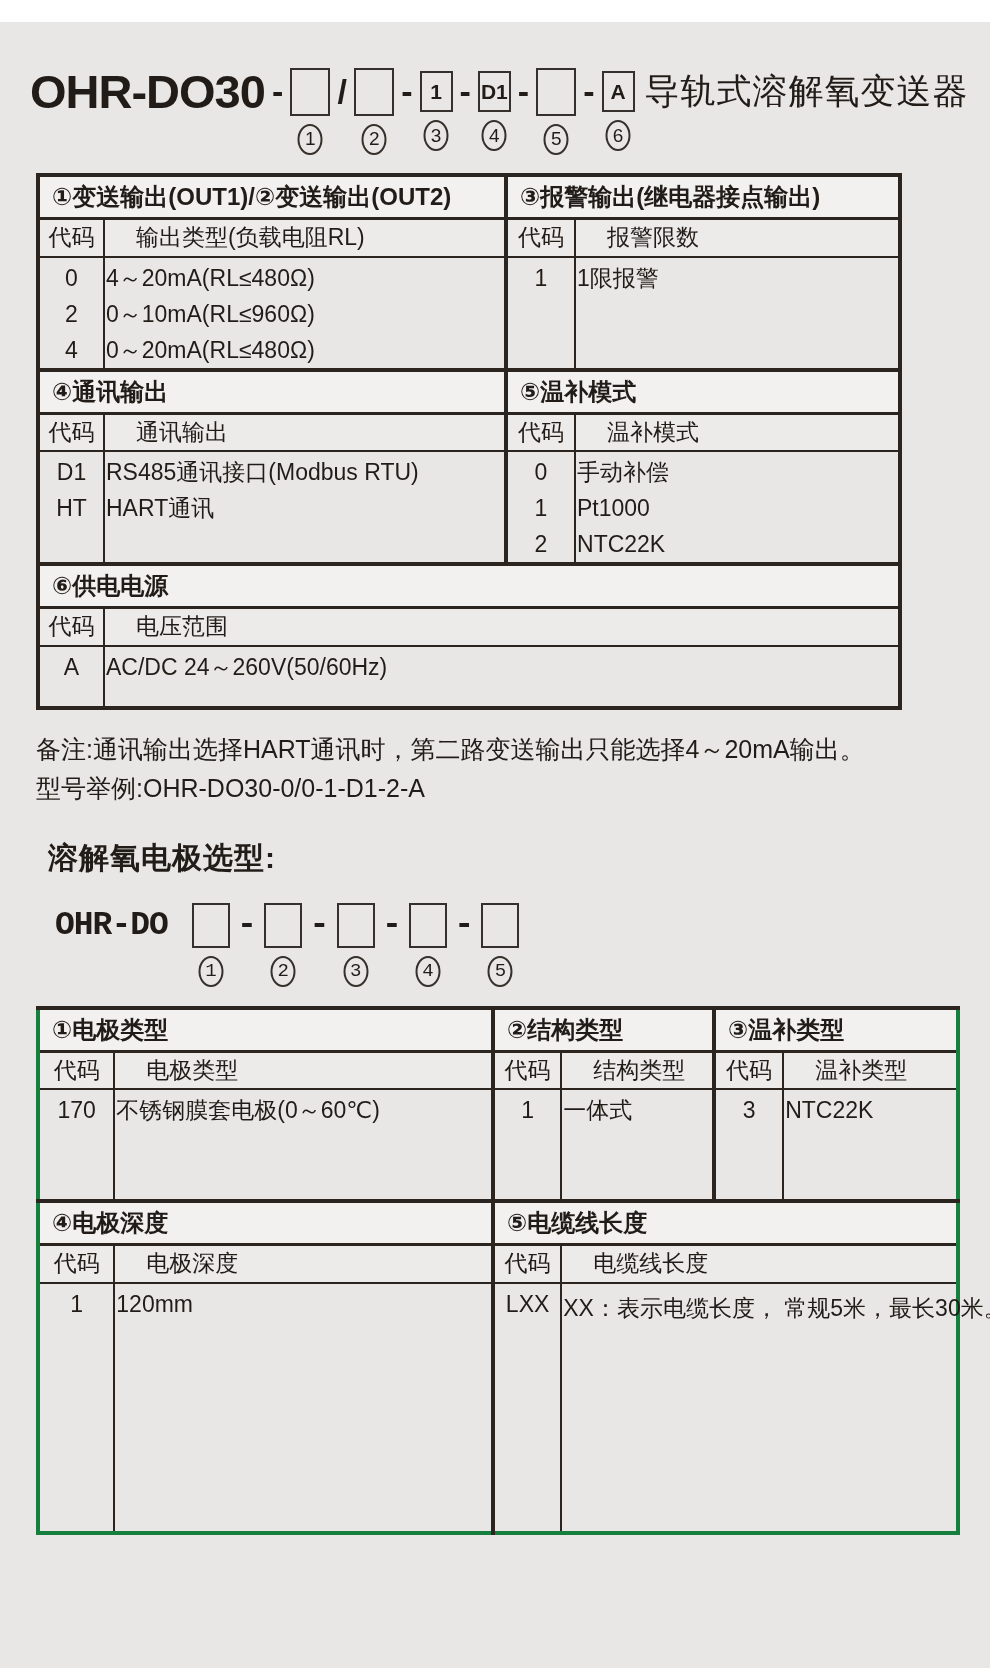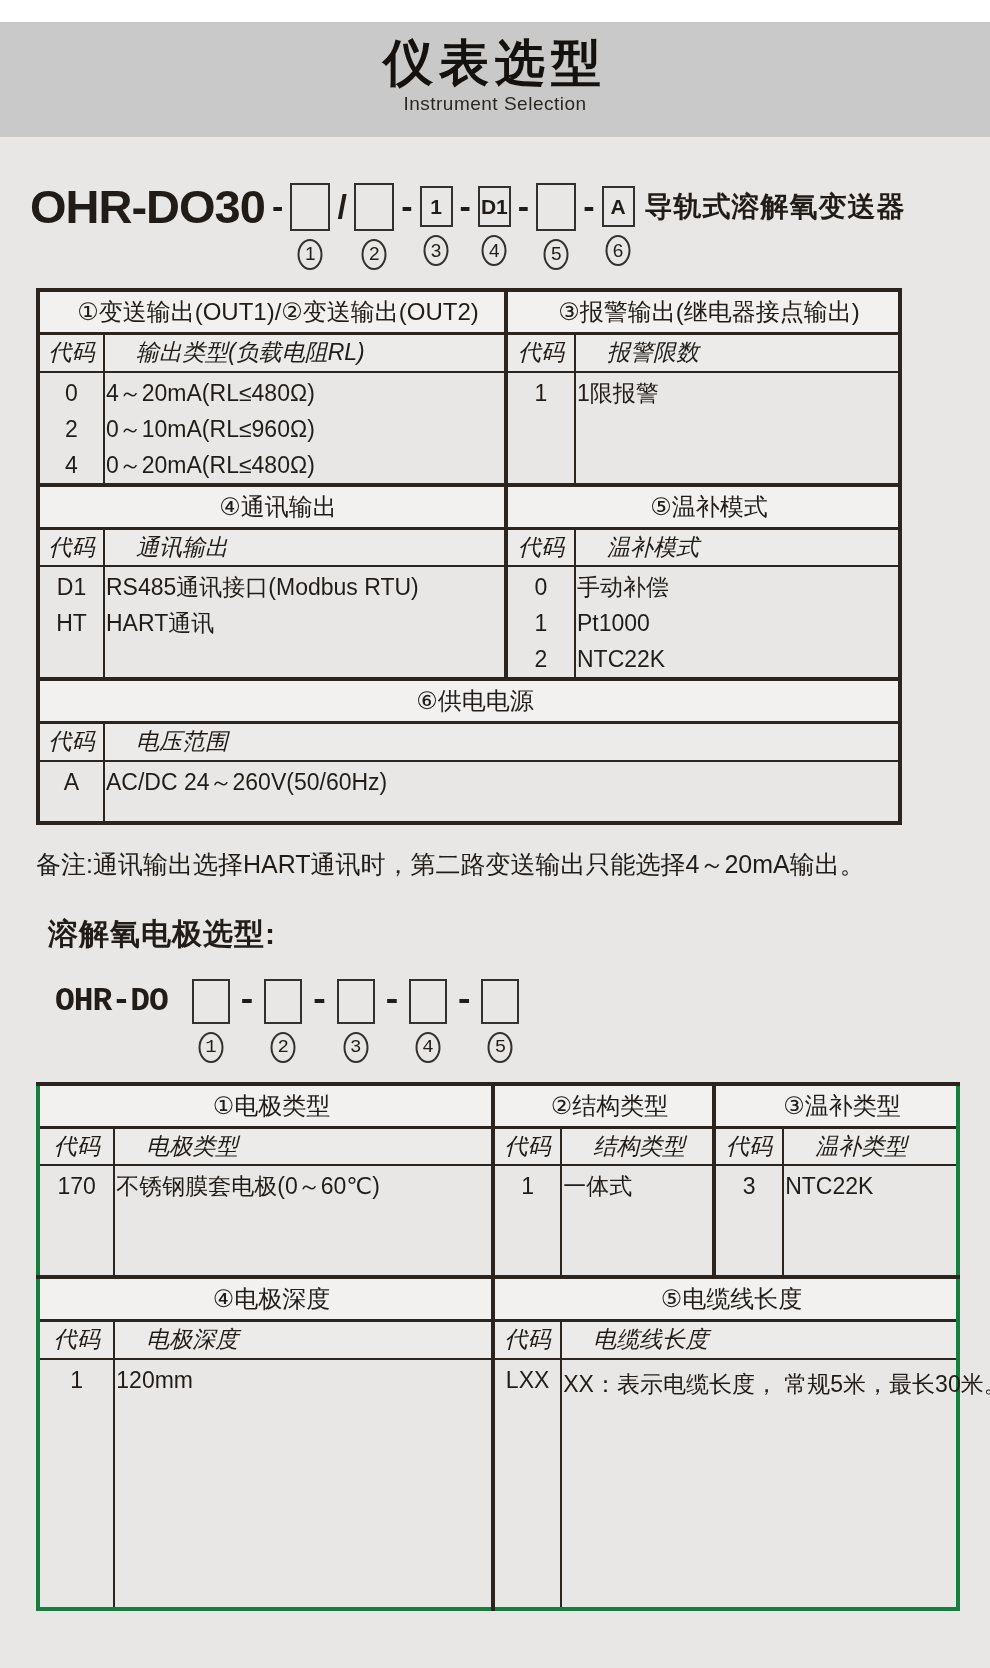--- a/index.html
+++ b/index.html
@@ -8,36 +8,36 @@
   .page { position:relative; width:990px; height:1668px; background:#e9e7e5; overflow:hidden; }
   .top-strip { height:22px; background:#ffffff; }
   .banner { height:115px; background:#c9c9c9; text-align:center; padding-top:14px; }
   .banner-title { font-size:50px; font-weight:bold; letter-spacing:6px; color:#14110e; line-height:1.1; }
   .banner-sub { font-size:19px; color:#2a2723; margin-top:2px; letter-spacing:0.5px; }
 
   
   .model-row { display:flex; align-items:center; margin-left:30px; }
   .model-row.first { margin-top:42px; margin-bottom:54px; }
   .model-prefix { font-size:47px; font-weight:bold; letter-spacing:-1px; white-space:nowrap; }
-  .model-suffix { font-size:28px; font-weight:bold; margin-left:10px; white-space:nowrap; letter-spacing:1px; }
+  .model-suffix { font-size:35px; font-weight:normal; margin-left:10px; white-space:nowrap; letter-spacing:1px; }
   .sep { font-size:34px; font-weight:bold; margin:0 7px; min-width:10px; text-align:center; }
   .mcol { position:relative; display:inline-flex; }
   .mbox { width:40px; height:48px; border:2px solid #35302b; display:flex; align-items:center; justify-content:center;
           font-size:21px; font-weight:bold; background:transparent; }
   .mbox.small { width:33px; height:41px; }
   .marker { position:absolute; top:calc(100% + 8px); left:50%; transform:translateX(-50%);
             width:25px; height:31px; border:2px solid #35302b; border-radius:50%;
             display:flex; align-items:center; justify-content:center; font-size:19px; color:#211c18; }
 
   
   table { border-collapse:collapse; table-layout:fixed; background:#e9e7e5; }
   td { border:2px solid #2b241f; font-size:23px; vertical-align:top; }
-  tr.sec td { background:#f2f1ef; font-weight:normal; font-size:24px; padding:4px 0 4px 12px; height:40px;
-              border-top:4px solid #2b241f; border-bottom:3px solid #2b241f; vertical-align:middle;text-align:center; }
-  tr.sub td { background:#edebe9; height:38px; vertical-align:middle;font-style:italic; }
+  tr.sec td { background:#f2f1ef; font-weight:bold; font-size:24px; padding:4px 0 4px 12px; height:40px;
+              border-top:4px solid #2b241f; border-bottom:3px solid #2b241f; vertical-align:middle; }
+  tr.sub td { background:#edebe9; height:38px; vertical-align:middle; }
   tr.sub td.lbl { padding-left:31px; }
   td.code { text-align:center; }
   td .ln { line-height:36px; }
   td.codes { text-align:center; }
   td.vals { padding-left:1px; }
   td.vals .ln { white-space:nowrap; }
   .vdiv { border-right:4px solid #2b241f; }
   .t1 { margin:0 0 0 36px; width:862px; }
   .t1 { border:4px solid #2b241f; }
   .t2 { margin:0 0 0 36px; width:924px; border:4px solid #15803d; }
@@ -49,24 +49,20 @@
   .model-row.second .model-prefix { font-size:33px; }
   .model-row.second .mbox { width:38px; height:45px; }
   .prewrap { white-space:pre-line; }
 </style>
 </head>
 <body>
 
 <div class="page">
   <div class="top-strip"></div>
 
-  <div class="banner">
-    <div class="banner-title">仪表选型</div>
-    <div class="banner-sub">Instrument Selection</div>
-  </div>
 
   <div class="model-row first">
     <span class="model-prefix">OHR-DO30</span>
     <span class="sep">-</span>
     <span class="mcol">
       <span class="mbox"></span>
       <span class="marker">1</span>
     </span>
     <span class="sep">/</span>
     <span class="mcol">
@@ -175,20 +171,21 @@
       </td>
       <td colspan="3" class="vals pad-top">
         <div class="ln">AC/DC 24～260V(50/60Hz)</div>
       </td>
     </tr>
   </tbody>
     </table>
 
   <div class="notes">
     <div>备注:通讯输出选择HART通讯时，第二路变送输出只能选择4～20mA输出。</div>
+    <div>型号举例:OHR-DO30-0/0-1-D1-2-A</div>
   </div>
 
   <div class="electrode-title">溶解氧电极选型:</div>
 
   <div class="model-row second">
     <span class="model-prefix">OHR-DO</span>
     <span class="sep"></span>
     <span class="mcol">
       <span class="mbox"></span>
       <span class="marker">1</span>

